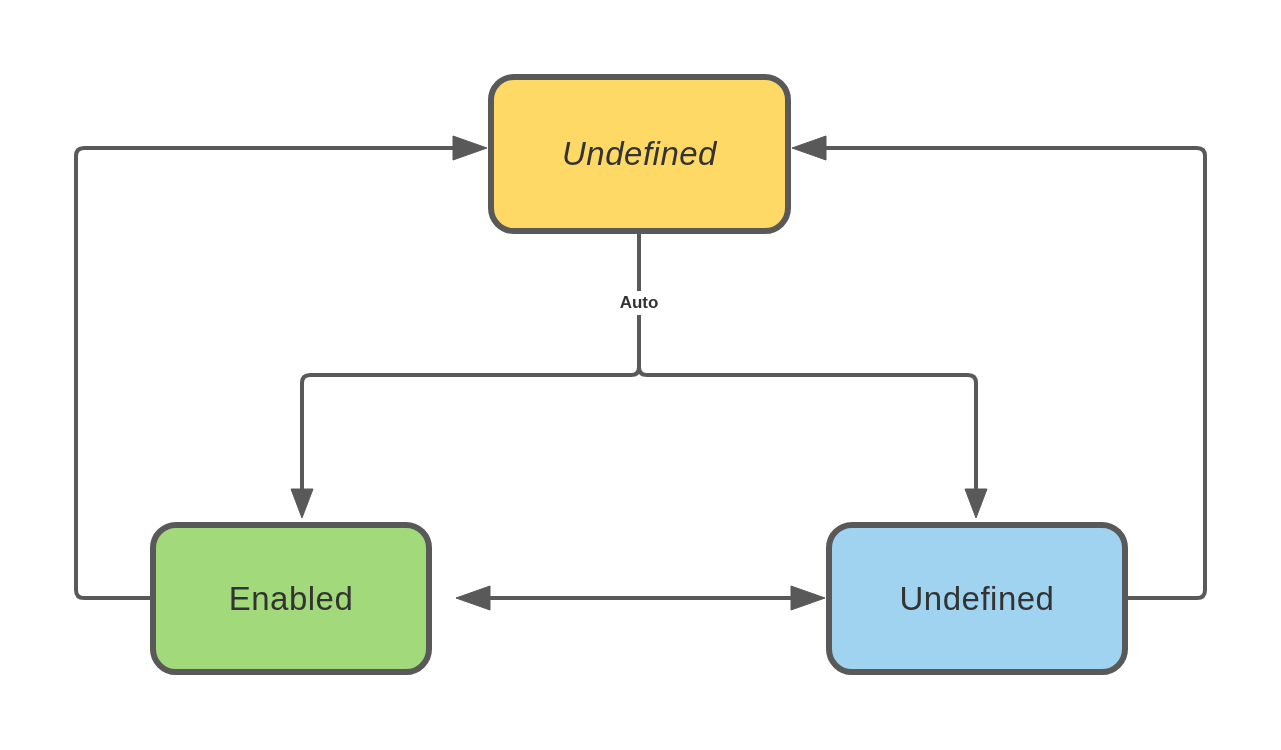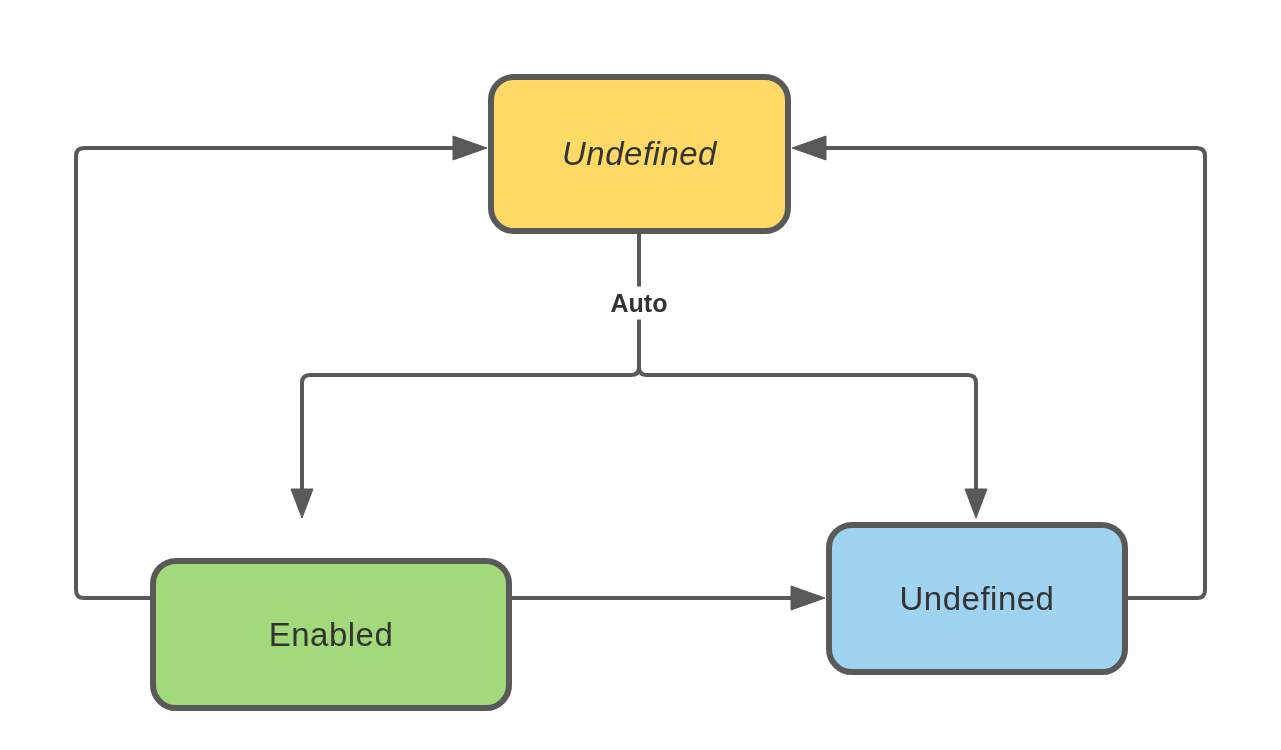--- a/index.html
+++ b/index.html
@@ -29,31 +29,31 @@
     border: 6px solid var(--node-border, #595959);
     border-radius: 26px;
     display: flex;
     align-items: center;
     justify-content: center;
     color: var(--text, #333333);
     font-size: 33px;
     letter-spacing: 0.5px;
   }
   .node-undefined { left: 488px; top: 74px;  width: 303px; height: 160px; background: var(--fill-undefined, #FFD966); font-style: italic; }
-  .node-enabled   { left: 150px; top: 522px; width: 362px; height: 153px; background: var(--fill-enabled, #A2D97A); margin-top: 36px; }
+  .node-enabled   { left: 150px; top: 522px; width: 282px; height: 153px; background: var(--fill-enabled, #A2D97A); }
   .node-disabled  { left: 826px; top: 522px; width: 302px; height: 153px; background: var(--fill-disabled, #9FD3F0); }
   .edge-label {
     position: absolute;
     left: 639px;
     top: 303px;
     transform: translate(-50%, -50%);
     background: var(--background, #ffffff);
     color: var(--text, #333333);
     font-weight: bold;
-    font-size: 25px;
+    font-size: 17px;
     padding: 2px 8px;
     white-space: nowrap;
   }
 </style>
 </head>
 <body>
 
 <div class="canvas">
 
   <svg class="connectors" width="1281" height="750" viewBox="0 0 1281 750">

